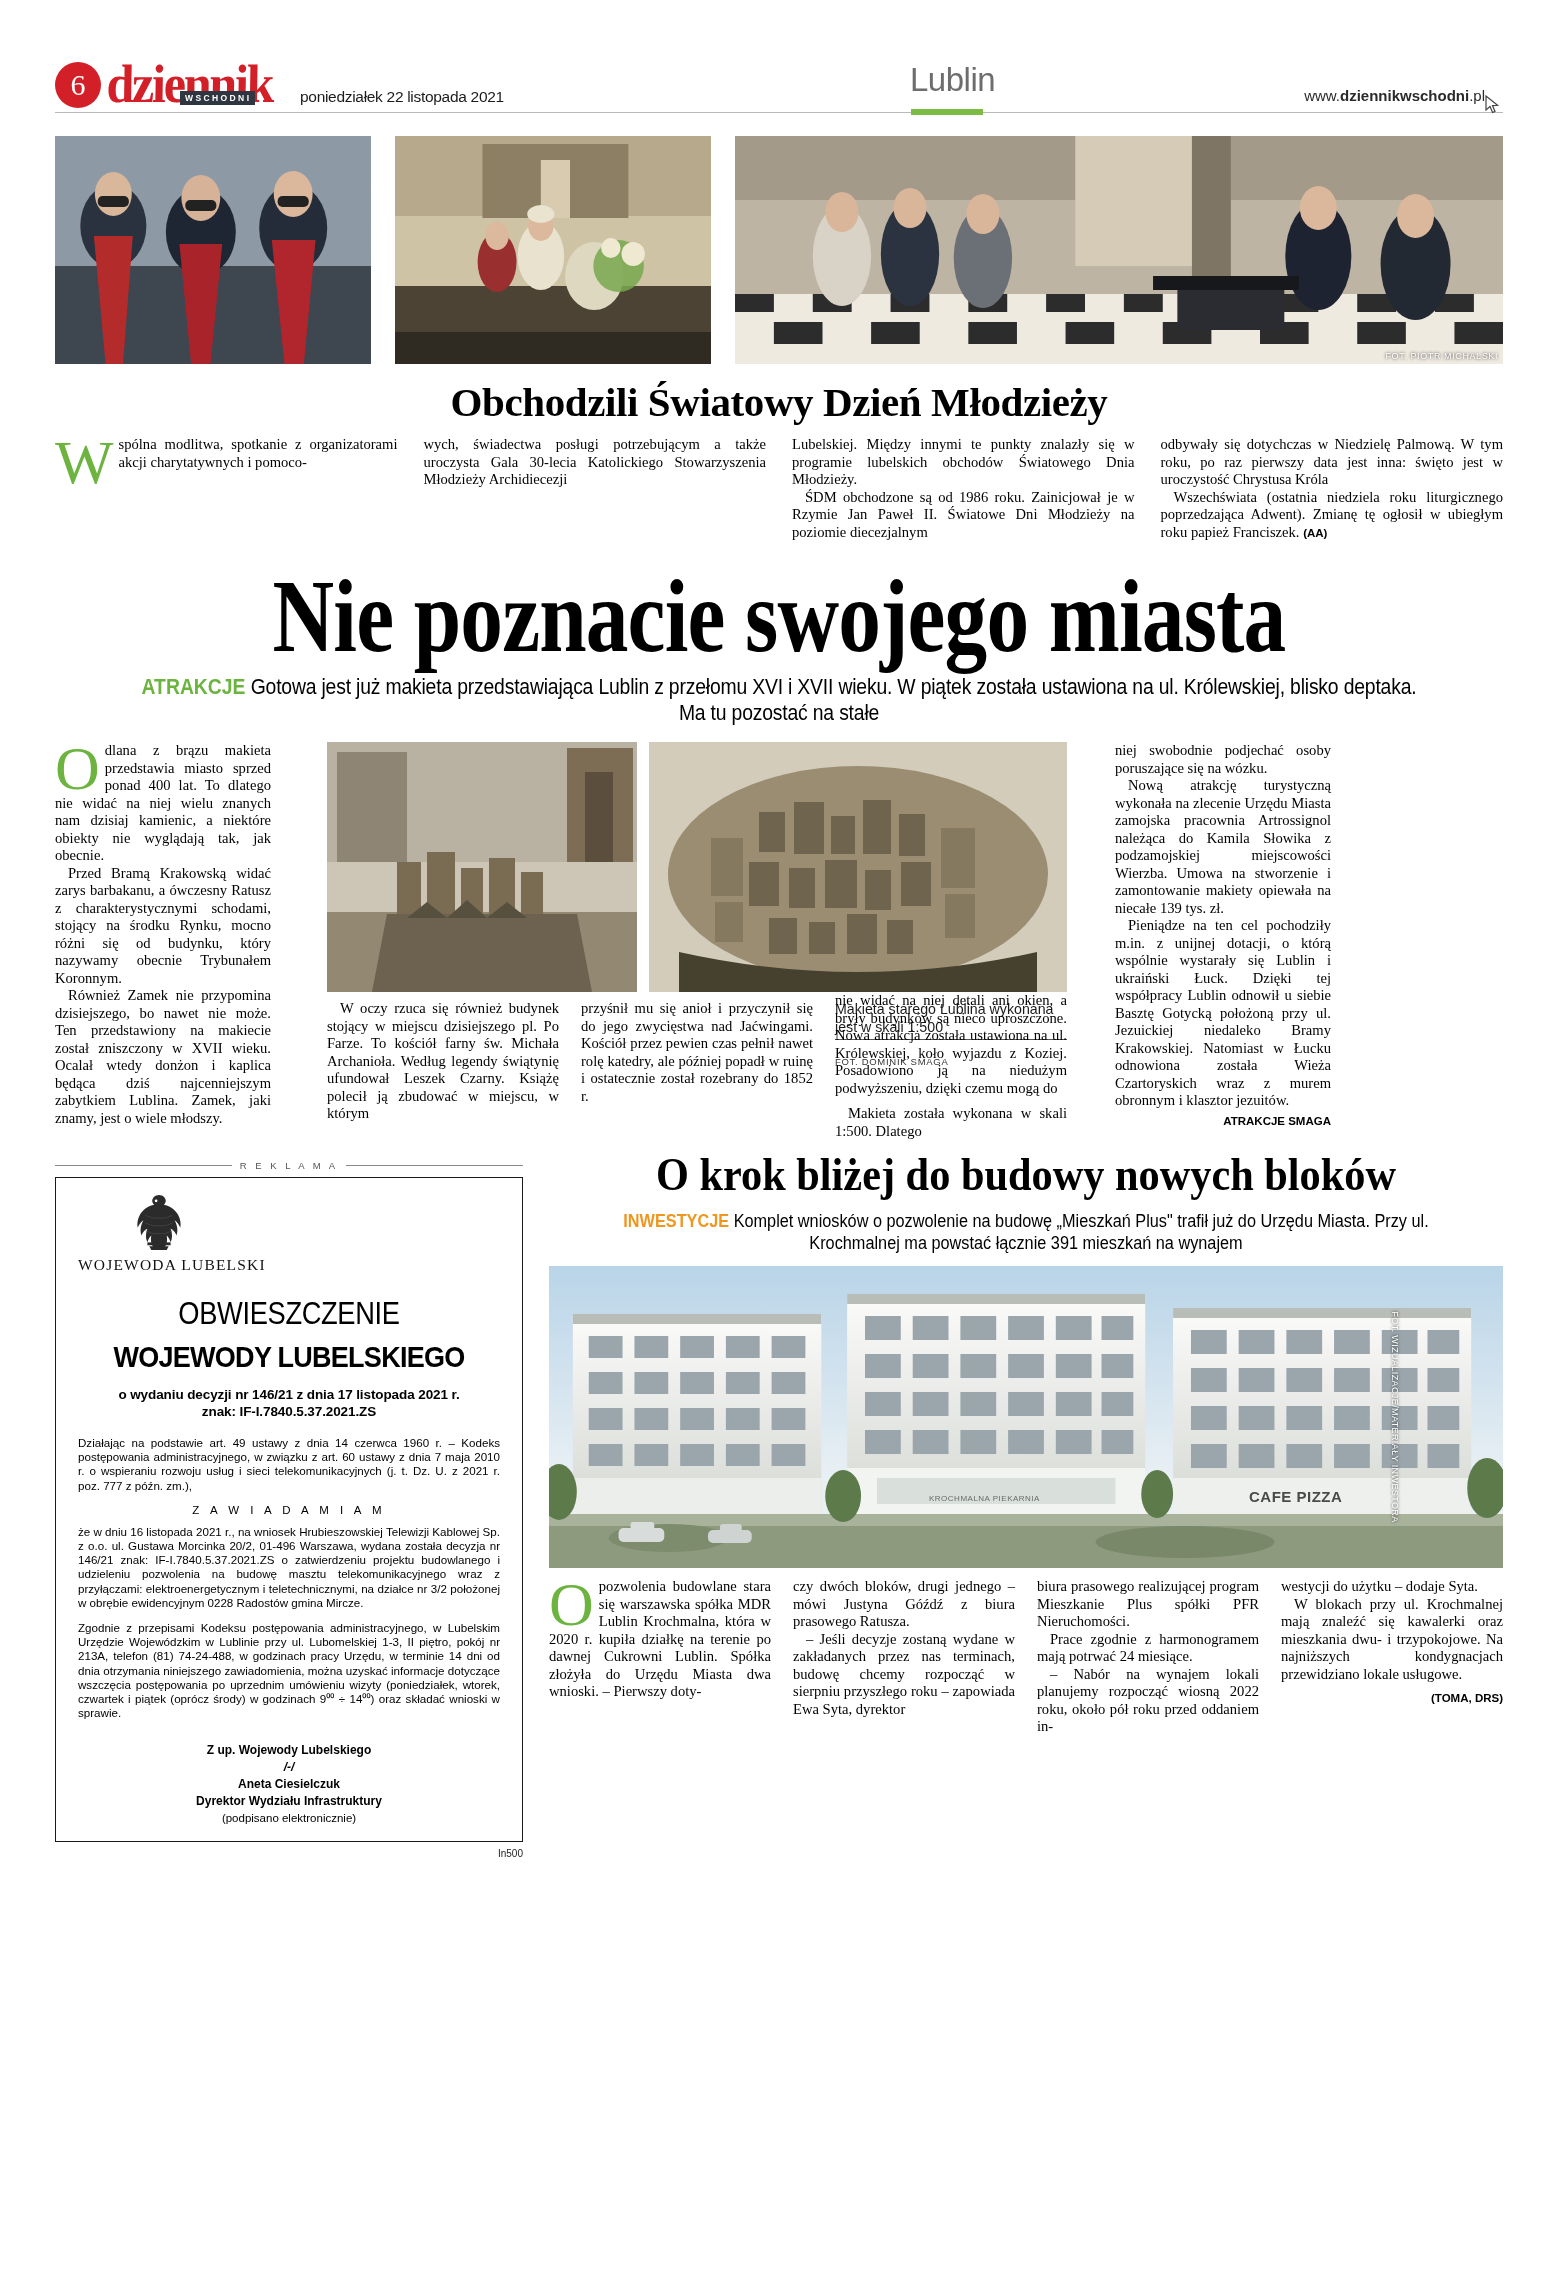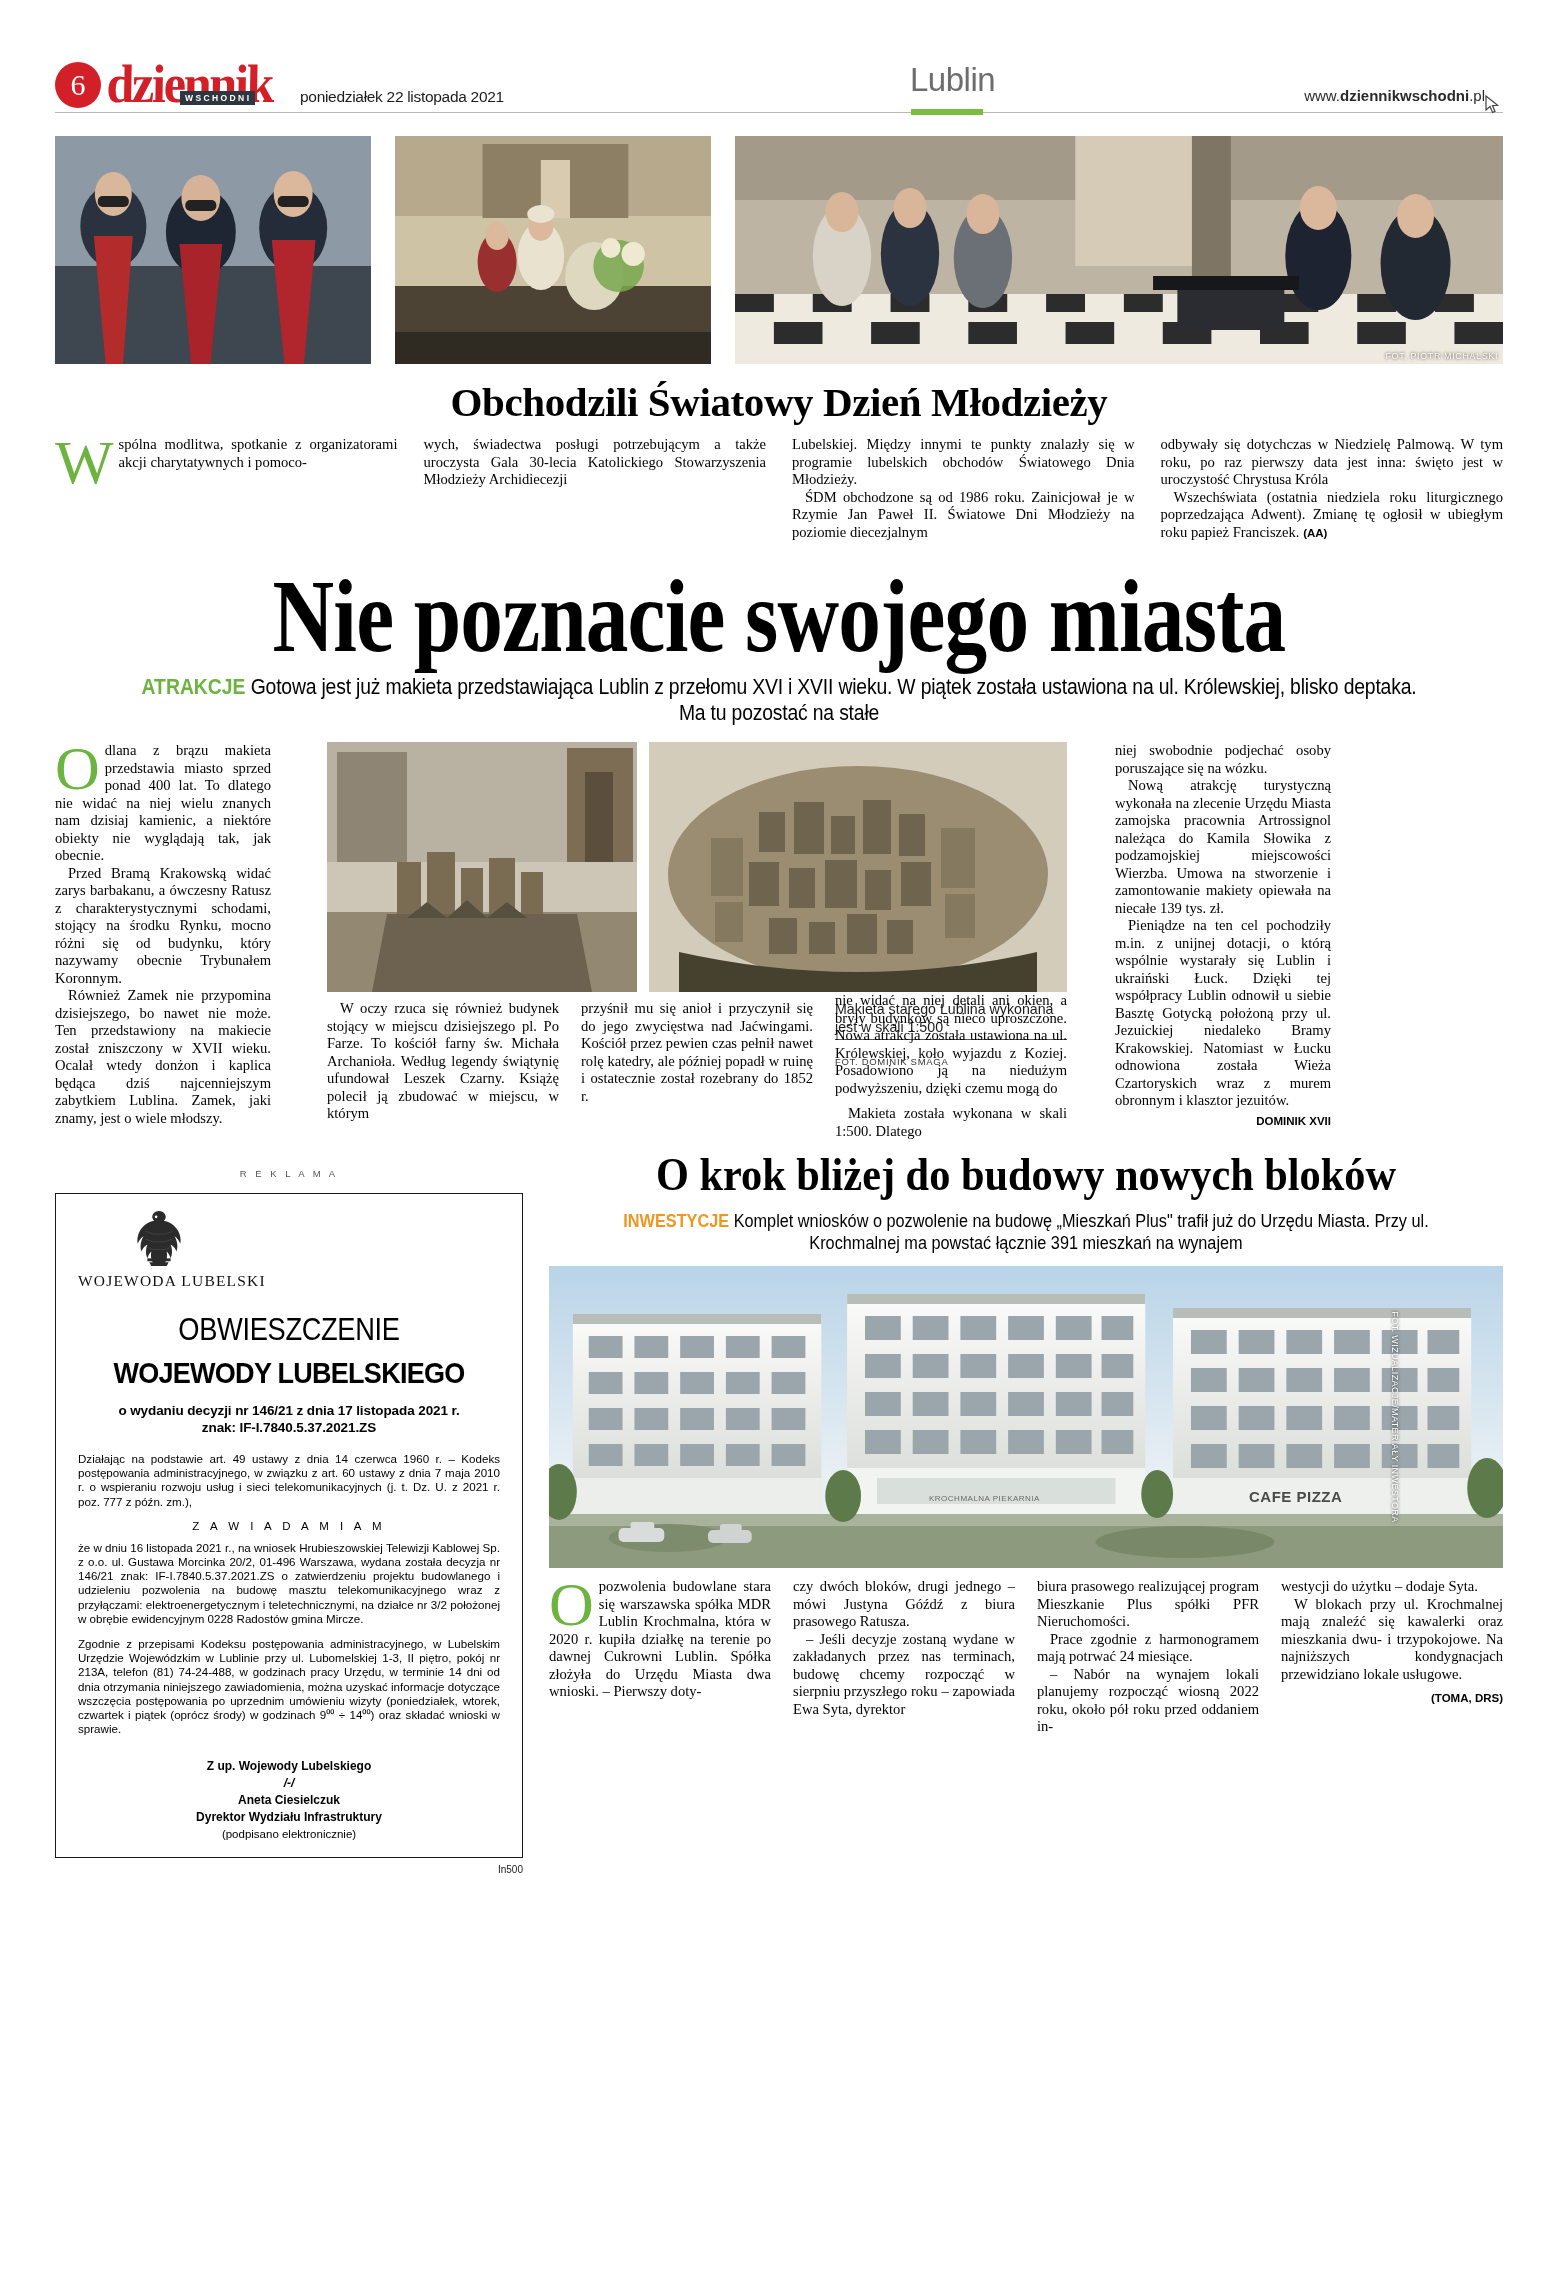--- a/index.html
+++ b/index.html
@@ -145,21 +145,20 @@
     font-family: "Liberation Sans", sans-serif;
     font-size: 9.5px; letter-spacing: 0.7px; color: #333;
   }
 
   
   .reklama-label {
     display: flex; align-items: center; gap: 8px;
     font-family: "Liberation Sans", sans-serif;
     font-size: 9.5px; letter-spacing: 3px; color: #555;
     margin: 16px 0 6px;
-    flex-direction: column;
   }
   .reklama-label .ln { flex: 1; height: 1px; background: #8a8a8a; }
   .ad-box {
     border: 1.5px solid #1a1a1a; padding: 14px 22px 14px;
     background: #fff; width: 100%;
   }
   .ad-eagle-row { position: relative; height: 92px; }
   .eagle {
     position: absolute; left: 52px; top: 0;
     width: 58px; height: 64px;
@@ -468,21 +467,21 @@
     </div>
 
     <div class="m-col bodytext" style="position:relative; top:250px; width:232px; margin-left:-256px;">
       <p class="noind">nie widać na niej detali ani okien, a bryły budynków są nieco uproszczone. Nowa atrakcja została ustawiona na ul. Królewskiej, koło wyjazdu z Koziej. Posadowiono ją na niedużym podwyższeniu, dzięki czemu mogą do</p>
     </div>
 
     <div class="m-col bodytext" style="margin-left:24px;">
       <p class="noind">niej swobodnie podjechać osoby poruszające się na wózku.</p>
       <p>Nową atrakcję turystyczną wykonała na zlecenie Urzędu Miasta zamojska pracownia Artrossignol należąca do Kamila Słowika z podzamojskiej miejscowości Wierzba. Umowa na stworzenie i zamontowanie makiety opiewała na niecałe 139 tys. zł.</p>
       <p>Pieniądze na ten cel pochodziły m.in. z unijnej dotacji, o którą wspólnie wystarały się Lublin i ukraiński Łuck. Dzięki tej współpracy Lublin odnowił u siebie Basztę Gotycką położoną przy ul. Jezuickiej niedaleko Bramy Krakowskiej. Natomiast w Łucku odnowiona została Wieża Czartoryskich wraz z murem obronnym i klasztor jezuitów.</p>
-      <p class="noind" style="text-align:right;margin-top:2px;"><span class="sig">DOMINIK XVII</span></p>
+      <p class="noind" style="text-align:right;margin-top:2px;"><span class="sig">ATRAKCJE SMAGA</span></p>
     </div>
   </div>
 
   <div style="display:flex; gap:26px; margin-top:4px;">
 
     <div style="width:468px;">
       <div class="reklama-label">
         <span class="ln"></span>
         <span>R E K L A M A</span>
         <span class="ln"></span>

